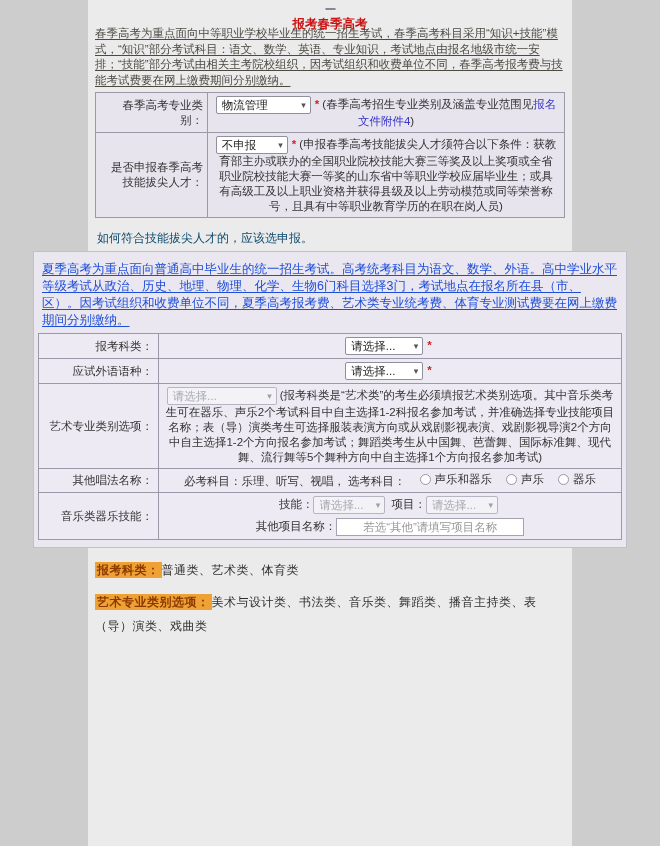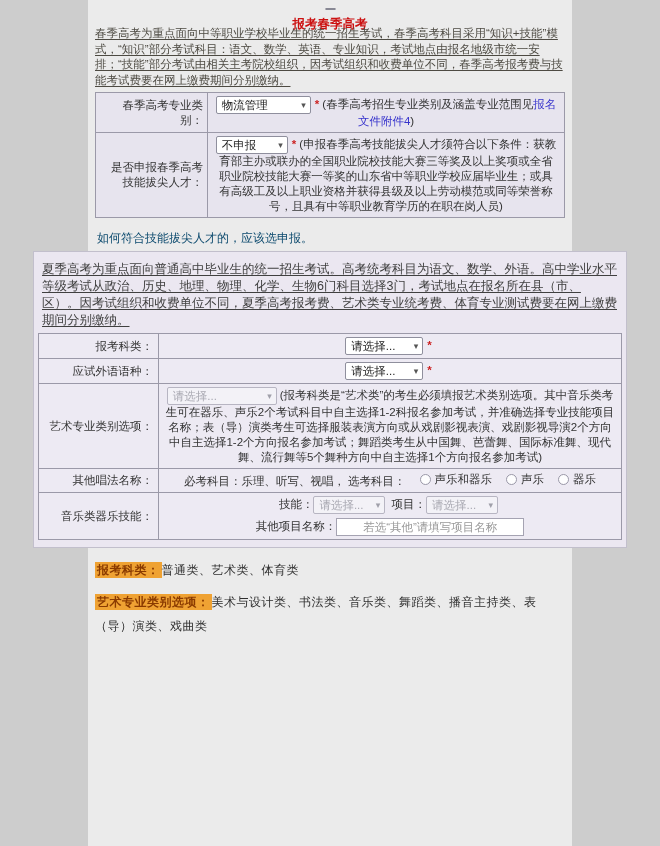--- a/index.html
+++ b/index.html
@@ -17,21 +17,21 @@
   .sec-title { display:flex; align-items:center; gap:6px; height:16px; margin-bottom:2px;flex-direction:column; }
   .cb {
     display:inline-block; width:11px; height:11px;
     background:#fdfdfe; border:1px solid #888894; border-radius:2px;
   }
   .red-title { color:#cc1111; font-weight:bold; font-size:12.5px; }
   .intro {
     margin:2px 0 4px 0; font-size:11.5px; line-height:15.5px; color:#4d4a42;
     text-decoration:underline; text-underline-offset:2px;
   }
-  .summer-intro { font-size:12.5px; line-height:17px; color:#404040; margin:3px 0 4px 0; }
+  .summer-intro { font-size:12.5px; line-height:17px; color:#1d4ed8; margin:3px 0 4px 0; }
 
   table.form-table { border-collapse:collapse; width:100%; }
   table.form-table td {
     border:1px solid #9b99a8; vertical-align:middle;
     font-size:11.5px; padding:3px 6px; line-height:15px;text-align:center;
   }
   .spring-table { background:#e7e4ee; }
   .spring-table td.lbl { width:112px; text-align:right; padding-right:4px; color:#333; }
   .summer-table { background:#edeaf3; }
   .summer-table td { border-color:#a9a6b6; font-size:12px; line-height:15.5px; padding:3px 7px; }

